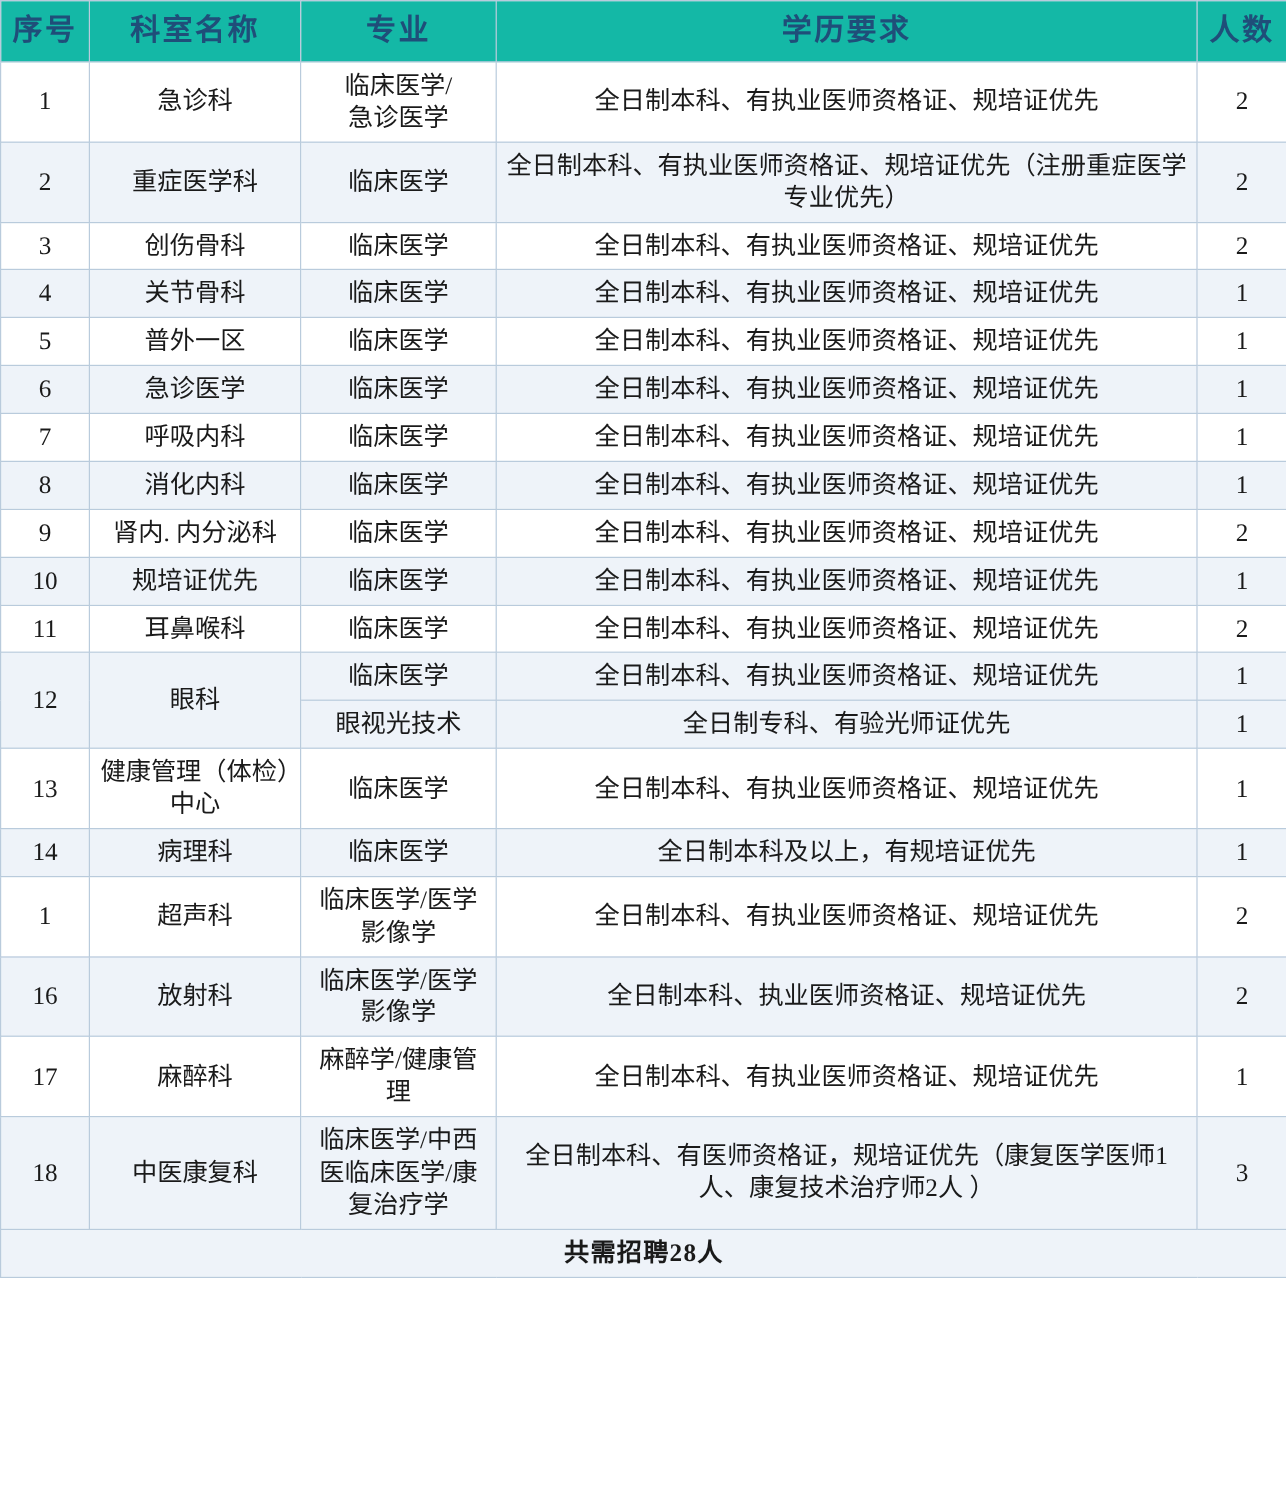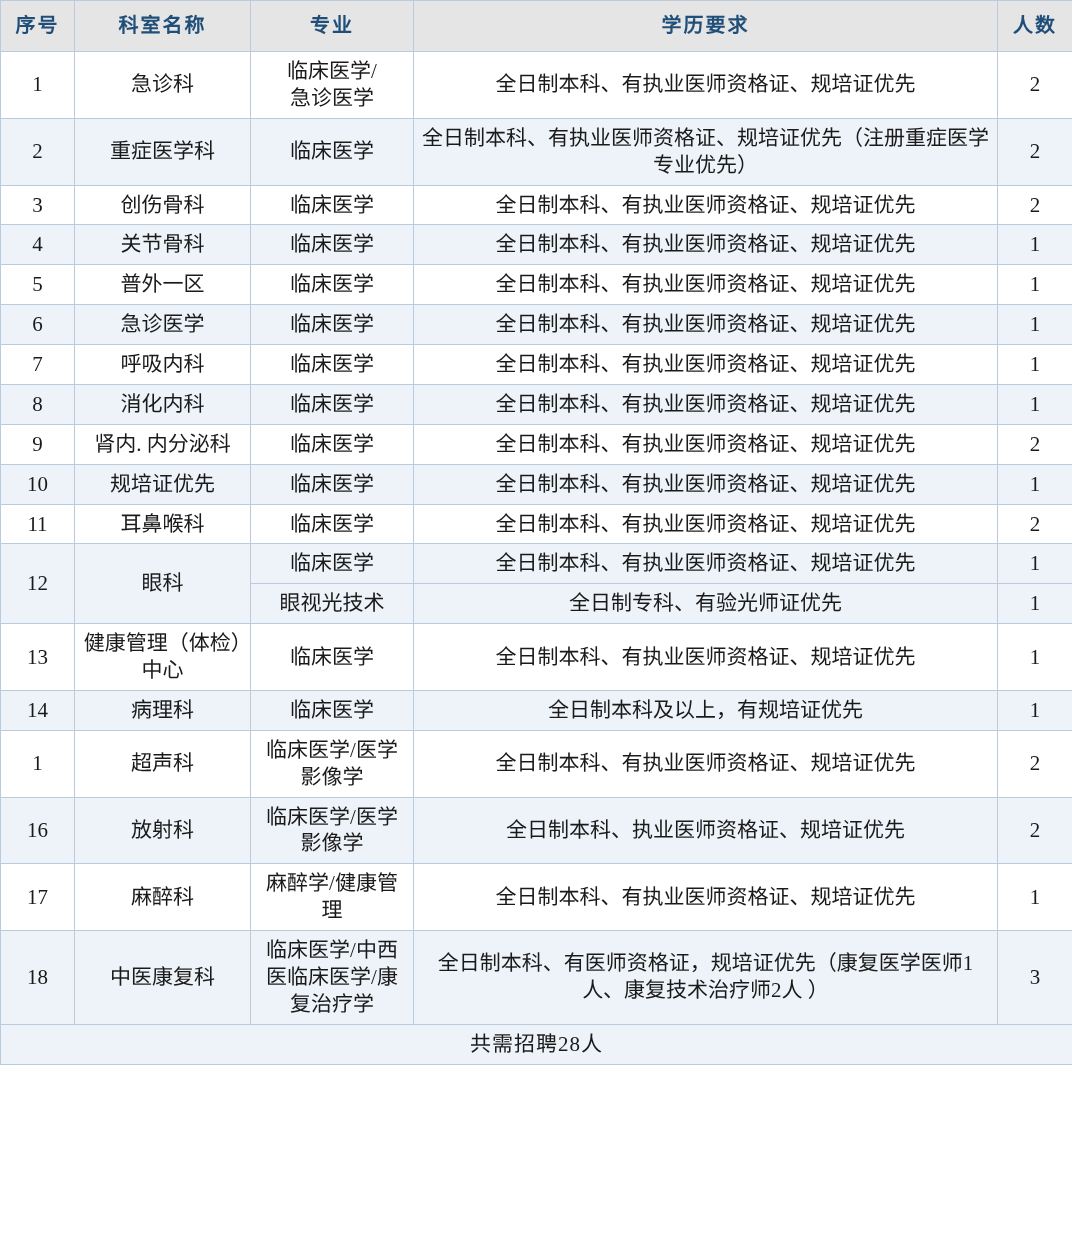--- a/index.html
+++ b/index.html
@@ -32,24 +32,24 @@
   table.recruit th,
   table.recruit td {
     border: 1px solid #b9cbdc;
     padding: 6px 8px;
     font-size: 21px;
     line-height: 1.28;
     vertical-align: middle;
     word-break: break-all;
   }
   table.recruit thead th {
-    background: #e5e5e5;
+    background: #14b8a6;
     color: #1f4e79;
     font-weight: bold;
-    font-size: 20px;
+    font-size: 25px;
     text-align: center;
     letter-spacing: 2px;
     height: 42px;
     padding: 4px 6px;
   }
   td.idx, td.count {
     text-align: center;
   }
   td.dept, td.major {
     text-align: center;
@@ -63,20 +63,21 @@
   }
   tr.plain > td {
     background: #ffffff;
   }
   td.footer-cell {
     text-align: center;
     background: #eef3f9;
     font-size: 22px;
     padding: 12px 8px;
     letter-spacing: 1px;
+    font-weight: bold;
   }
   .nowrap-break { white-space: pre-line; }
 </style>
 </head>
 <body>
 
 <div id="page">
   <table class="recruit">
     <colgroup>
       <col class="c-idx">

